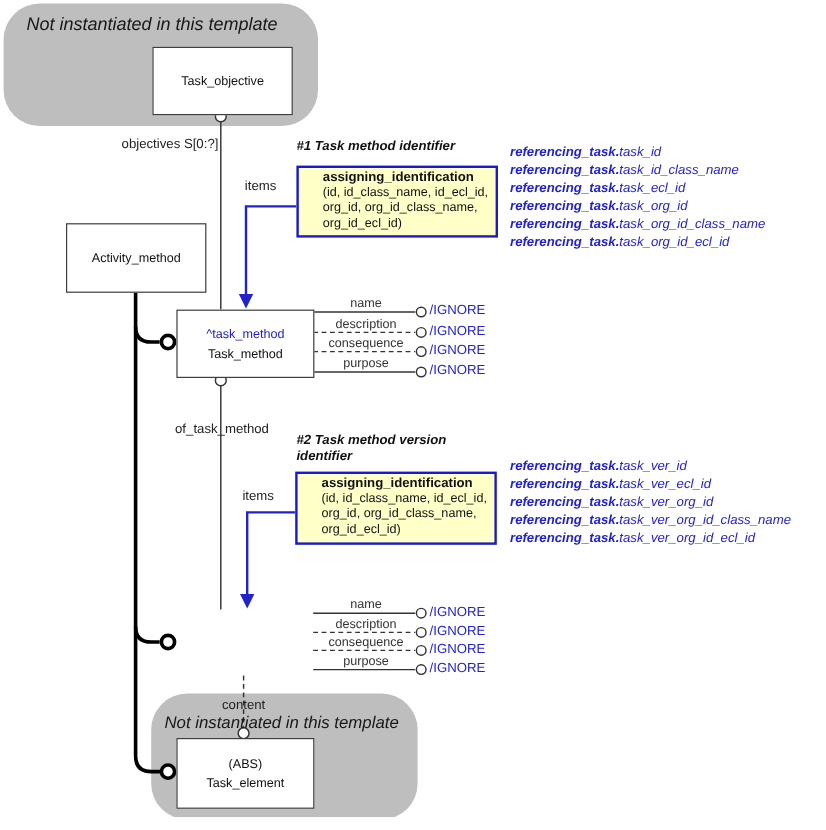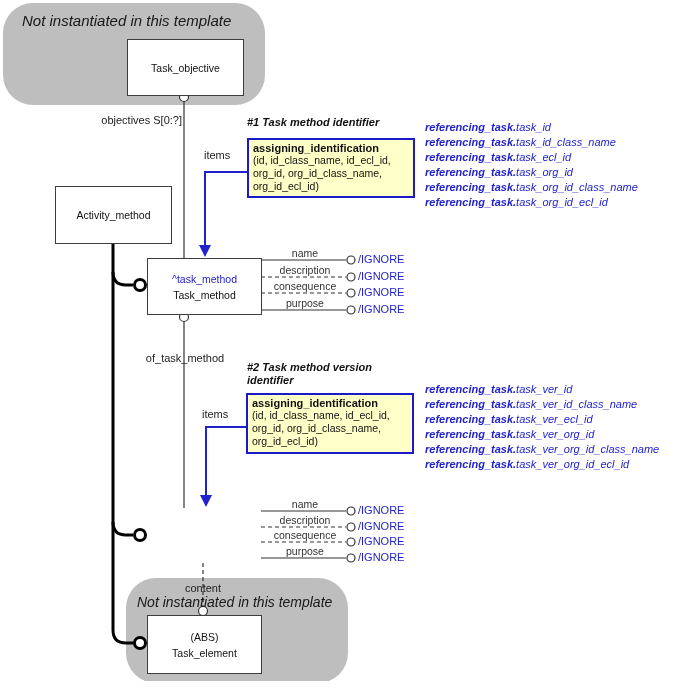--- a/index.html
+++ b/index.html
@@ -14,21 +14,21 @@
     position:absolute;background:#fff;border:1.2px solid #3d3d3d;z-index:2;
     display:flex;flex-direction:column;justify-content:center;
     gap:4px;font-size:10.5px;color:#111;text-align:center;
   }
   .box .nowrap{white-space:nowrap;}
   .blue{color:#2222cc;}
   .lbl{position:absolute;font-size:11px;color:#222;z-index:3;white-space:nowrap;}
   .hdr{position:absolute;font-size:11px;font-weight:bold;font-style:italic;color:#111;z-index:3;white-space:nowrap;}
   .ybox{
     position:absolute;background:#ffffc8;border:2px solid #1a1acc;z-index:2;
-    padding:2px 4px;box-sizing:border-box;
+    padding:2px 20px;box-sizing:border-box;
   }
   .ybox .t{font-size:11px;font-weight:bold;color:#111;white-space:nowrap;}
   .ybox .p{font-size:10.5px;line-height:13px;color:#111;white-space:nowrap;}
   .reflist{position:absolute;z-index:3;}
   .ref-item{font-size:11px;font-style:italic;color:#2222cc;line-height:15px;white-space:nowrap;cursor:pointer;}
   .ref-item b{font-weight:bold;}
   .attr-lbl{position:absolute;width:86px;text-align:center;font-size:10.5px;color:#333;z-index:3;white-space:nowrap;}
   .ignore{position:absolute;font-size:11px;color:#2222cc;z-index:3;white-space:nowrap;}
 </style>
 </head>
@@ -147,21 +147,20 @@
   <div class="hdr" style="left:247px;top:361px;">#2 Task method version</div>
   <div class="hdr" style="left:247px;top:374px;">identifier</div>
   <div class="ybox" style="left:246px;top:393px;width:168px;height:61px;">
     <div class="t">assigning_identification</div>
     <div class="p">(id, id_class_name, id_ecl_id,</div>
     <div class="p">org_id, org_id_class_name,</div>
     <div class="p">org_id_ecl_id)</div>
   </div>
   <div class="reflist" style="left:425px;top:382px;">
     <div class="ref-item"><b>referencing_task.</b><span>task_ver_id</span></div>
-    <div class="ref-item"><b>referencing_task.</b><span>task_ver_id_class_name</span></div>
     <div class="ref-item"><b>referencing_task.</b><span>task_ver_ecl_id</span></div>
     <div class="ref-item"><b>referencing_task.</b><span>task_ver_org_id</span></div>
     <div class="ref-item"><b>referencing_task.</b><span>task_ver_org_id_class_name</span></div>
     <div class="ref-item"><b>referencing_task.</b><span>task_ver_org_id_ecl_id</span></div>
   </div>
 
   <div class="attr-lbl" style="left:262px;top:247px;">name</div>
   <div class="attr-lbl" style="left:262px;top:264px;">description</div>
   <div class="attr-lbl" style="left:262px;top:280px;">consequence</div>
   <div class="attr-lbl" style="left:262px;top:297px;">purpose</div>

